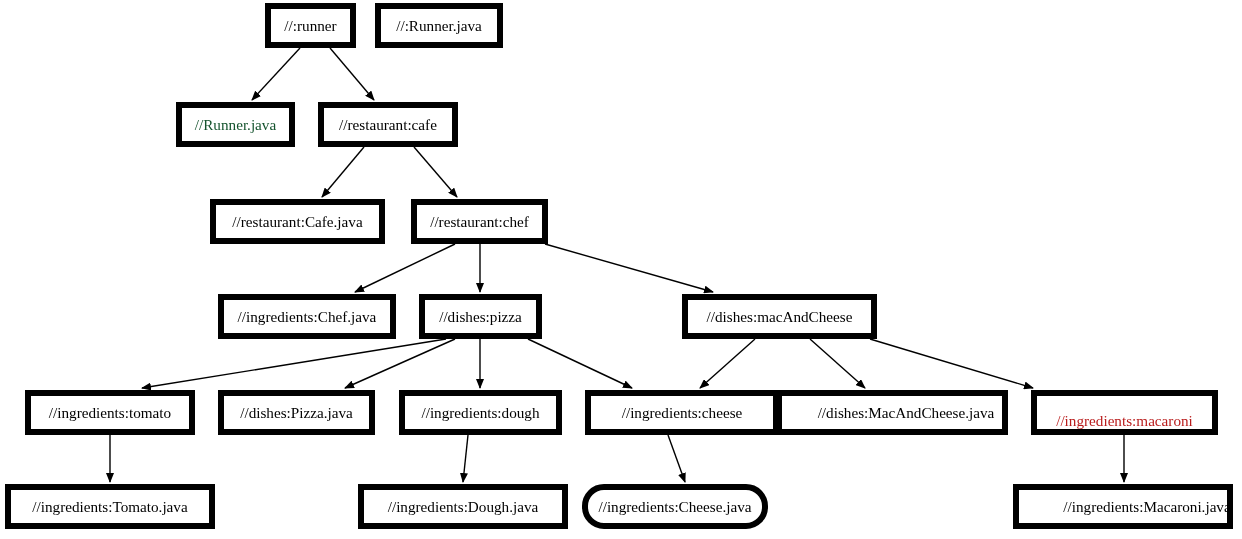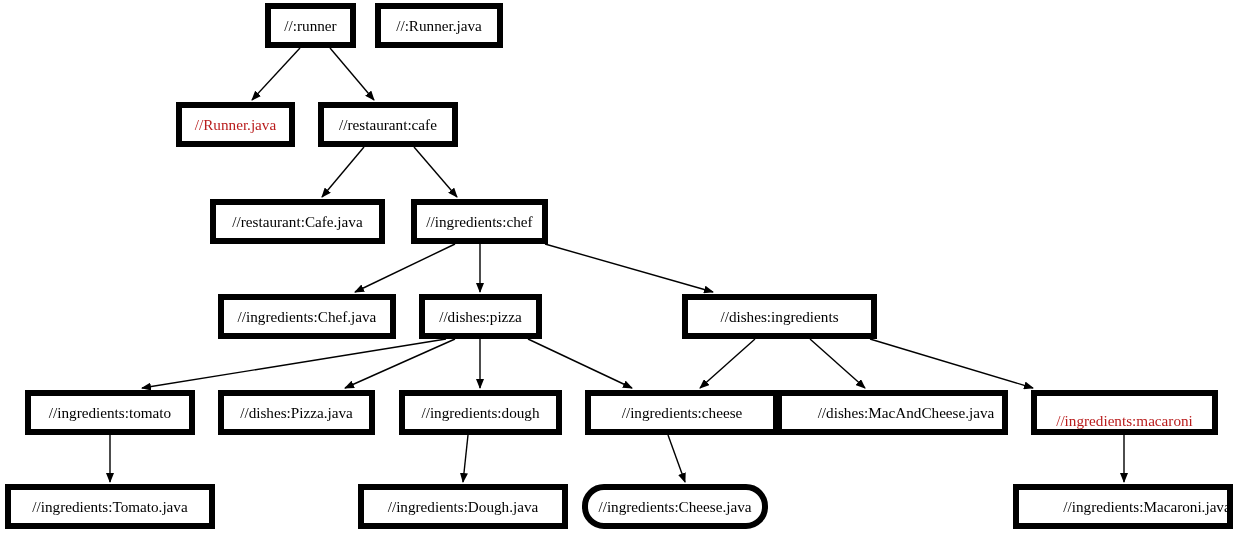--- a/index.html
+++ b/index.html
@@ -76,39 +76,39 @@
   </svg>
 
   <div id="nodes-group">
       <div class="node" style="left: 265px; top: 3px; width: 91px; height: 45px; border-color: rgb(0, 0, 0); background: rgb(255, 255, 255);">
         <span class="node-label" style="color: rgb(0, 0, 0);">//:runner</span>
       </div>
       <div class="node" style="left: 375px; top: 3px; width: 128px; height: 45px; border-color: rgb(0, 0, 0); background: rgb(255, 255, 255);">
         <span class="node-label" style="color: rgb(0, 0, 0);">//:Runner.java</span>
       </div>
       <div class="node" style="left: 176px; top: 102px; width: 119px; height: 45px; border-color: rgb(0, 0, 0); background: rgb(255, 255, 255);">
-        <span class="node-label" style="color: #b91c1c;">//Runner.java</span>
+        <span class="node-label" style="color: #14532d;">//Runner.java</span>
       </div>
       <div class="node" style="left: 318px; top: 102px; width: 140px; height: 45px; border-color: rgb(0, 0, 0); background: rgb(255, 255, 255);">
         <span class="node-label" style="color: rgb(0, 0, 0);">//restaurant:cafe</span>
       </div>
       <div class="node" style="left: 210px; top: 199px; width: 175px; height: 45px; border-color: rgb(0, 0, 0); background: rgb(255, 255, 255);">
         <span class="node-label" style="color: rgb(0, 0, 0);">//restaurant:Cafe.java</span>
       </div>
       <div class="node" style="left: 411px; top: 199px; width: 137px; height: 45px; border-color: rgb(0, 0, 0); background: rgb(255, 255, 255);">
-        <span class="node-label" style="color: rgb(0, 0, 0);">//ingredients:chef</span>
+        <span class="node-label" style="color: rgb(0, 0, 0);">//restaurant:chef</span>
       </div>
       <div class="node" style="left: 218px; top: 294px; width: 178px; height: 45px; border-color: rgb(0, 0, 0); background: rgb(255, 255, 255);">
         <span class="node-label" style="color: rgb(0, 0, 0);">//ingredients:Chef.java</span>
       </div>
       <div class="node" style="left: 419px; top: 294px; width: 123px; height: 45px; border-color: rgb(0, 0, 0); background: rgb(255, 255, 255);">
         <span class="node-label" style="color: rgb(0, 0, 0);">//dishes:pizza</span>
       </div>
       <div class="node" style="left: 682px; top: 294px; width: 195px; height: 45px; border-color: rgb(0, 0, 0); background: rgb(255, 255, 255);">
-        <span class="node-label" style="color: rgb(0, 0, 0);">//dishes:ingredients</span>
+        <span class="node-label" style="color: rgb(0, 0, 0);">//dishes:macAndCheese</span>
       </div>
       <div class="node" style="left: 25px; top: 390px; width: 170px; height: 45px; border-color: rgb(0, 0, 0); background: rgb(255, 255, 255);">
         <span class="node-label" style="color: rgb(0, 0, 0);">//ingredients:tomato</span>
       </div>
       <div class="node" style="left: 218px; top: 390px; width: 157px; height: 45px; border-color: rgb(0, 0, 0); background: rgb(255, 255, 255);">
         <span class="node-label" style="color: rgb(0, 0, 0);">//dishes:Pizza.java</span>
       </div>
       <div class="node" style="left: 399px; top: 390px; width: 163px; height: 45px; border-color: rgb(0, 0, 0); background: rgb(255, 255, 255);">
         <span class="node-label" style="color: rgb(0, 0, 0);">//ingredients:dough</span>
       </div>

